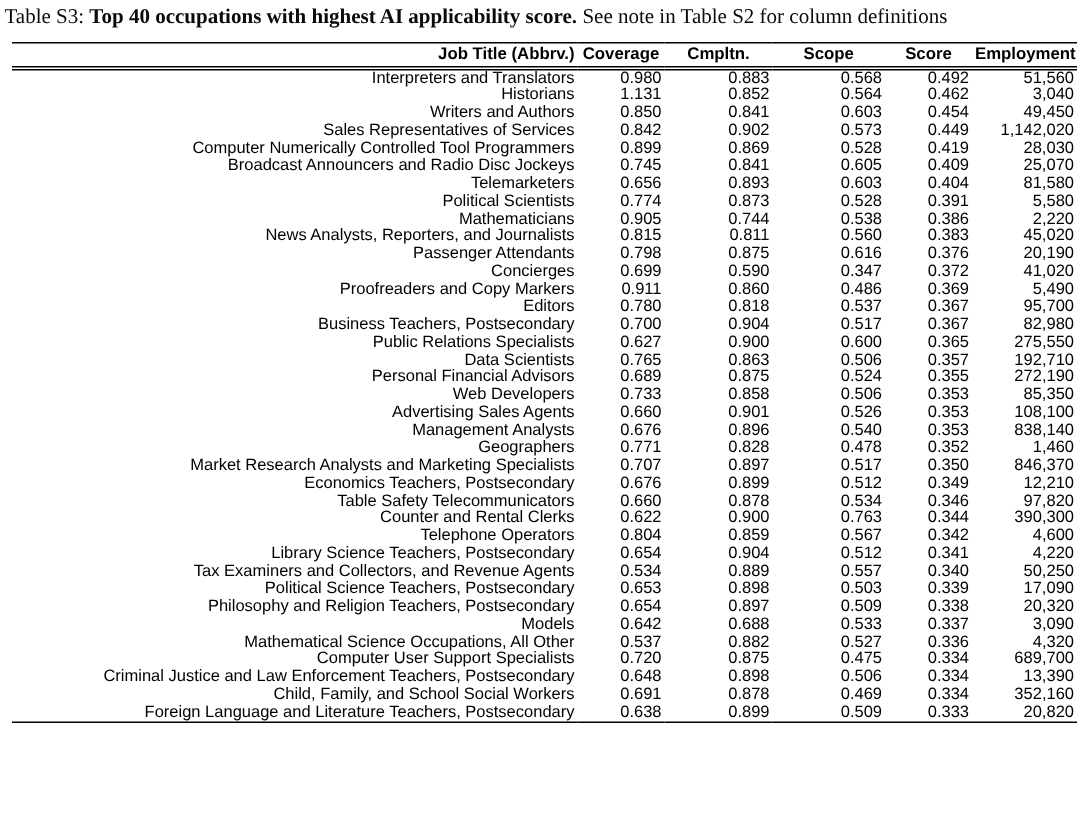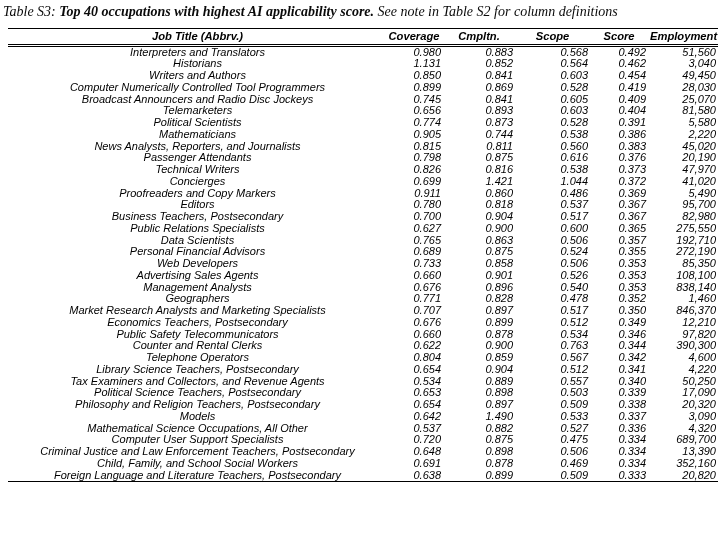--- a/index.html
+++ b/index.html
@@ -8,21 +8,20 @@
     width: 726px;
     height: 542px;
     background: #ffffff;
     overflow: hidden;
   }
   .page {
     width: 631px;
     height: 542px;
     position: relative;
     color: #000;
-    font-style: italic;
   }
   .caption {
     font-family: "Liberation Serif", "DejaVu Serif", serif;
     font-size: 14px;
     line-height: 17.5px;
     color: #0a0a0a;
     margin: 0;
     padding: 3px 0 0 3px;
     width: 690px;
   }
@@ -51,21 +50,21 @@
   }
   table.occ td {
     text-align: right;
     padding: 0 2px;
     line-height: 11.75px;
     white-space: nowrap;
     overflow: hidden;
   }
   table.occ th.left,
   table.occ td.left {
-    text-align: center;
+    text-align: right;
     padding-left: 4px;
   }
   table.occ tbody tr:last-child td {
     border-bottom: 1.5px solid #000;
   }
 </style>
 </head>
 <body>
 
 <div class="page">
@@ -109,20 +108,28 @@
         </tr>
         <tr>
           <td class="left">Writers and Authors</td>
           <td>0.850</td>
           <td>0.841</td>
           <td>0.603</td>
           <td>0.454</td>
           <td>49,450</td>
         </tr>
         <tr>
+          <td class="left">Sales Representatives of Services</td>
+          <td>0.842</td>
+          <td>0.902</td>
+          <td>0.573</td>
+          <td>0.449</td>
+          <td>1,142,020</td>
+        </tr>
+        <tr>
           <td class="left">Computer Numerically Controlled Tool Programmers</td>
           <td>0.899</td>
           <td>0.869</td>
           <td>0.528</td>
           <td>0.419</td>
           <td>28,030</td>
         </tr>
         <tr>
           <td class="left">Broadcast Announcers and Radio Disc Jockeys</td>
           <td>0.745</td>
@@ -165,32 +172,24 @@
         </tr>
         <tr>
           <td class="left">Passenger Attendants</td>
           <td>0.798</td>
           <td>0.875</td>
           <td>0.616</td>
           <td>0.376</td>
           <td>20,190</td>
         </tr>
         <tr>
-          <td class="left">Technical Writers</td>
-          <td>0.826</td>
-          <td>0.816</td>
-          <td>0.538</td>
-          <td>0.373</td>
-          <td>47,970</td>
-        </tr>
-        <tr>
           <td class="left">Concierges</td>
           <td>0.699</td>
-          <td>1.421</td>
-          <td>1.044</td>
+          <td>0.590</td>
+          <td>0.347</td>
           <td>0.372</td>
           <td>41,020</td>
         </tr>
         <tr>
           <td class="left">Proofreaders and Copy Markers</td>
           <td>0.911</td>
           <td>0.860</td>
           <td>0.486</td>
           <td>0.369</td>
           <td>5,490</td>
@@ -277,21 +276,21 @@
         </tr>
         <tr>
           <td class="left">Economics Teachers, Postsecondary</td>
           <td>0.676</td>
           <td>0.899</td>
           <td>0.512</td>
           <td>0.349</td>
           <td>12,210</td>
         </tr>
         <tr>
-          <td class="left">Public Safety Telecommunicators</td>
+          <td class="left">Table Safety Telecommunicators</td>
           <td>0.660</td>
           <td>0.878</td>
           <td>0.534</td>
           <td>0.346</td>
           <td>97,820</td>
         </tr>
         <tr>
           <td class="left">Counter and Rental Clerks</td>
           <td>0.622</td>
           <td>0.900</td>
@@ -335,21 +334,21 @@
           <td class="left">Philosophy and Religion Teachers, Postsecondary</td>
           <td>0.654</td>
           <td>0.897</td>
           <td>0.509</td>
           <td>0.338</td>
           <td>20,320</td>
         </tr>
         <tr>
           <td class="left">Models</td>
           <td>0.642</td>
-          <td>1.490</td>
+          <td>0.688</td>
           <td>0.533</td>
           <td>0.337</td>
           <td>3,090</td>
         </tr>
         <tr>
           <td class="left">Mathematical Science Occupations, All Other</td>
           <td>0.537</td>
           <td>0.882</td>
           <td>0.527</td>
           <td>0.336</td>

